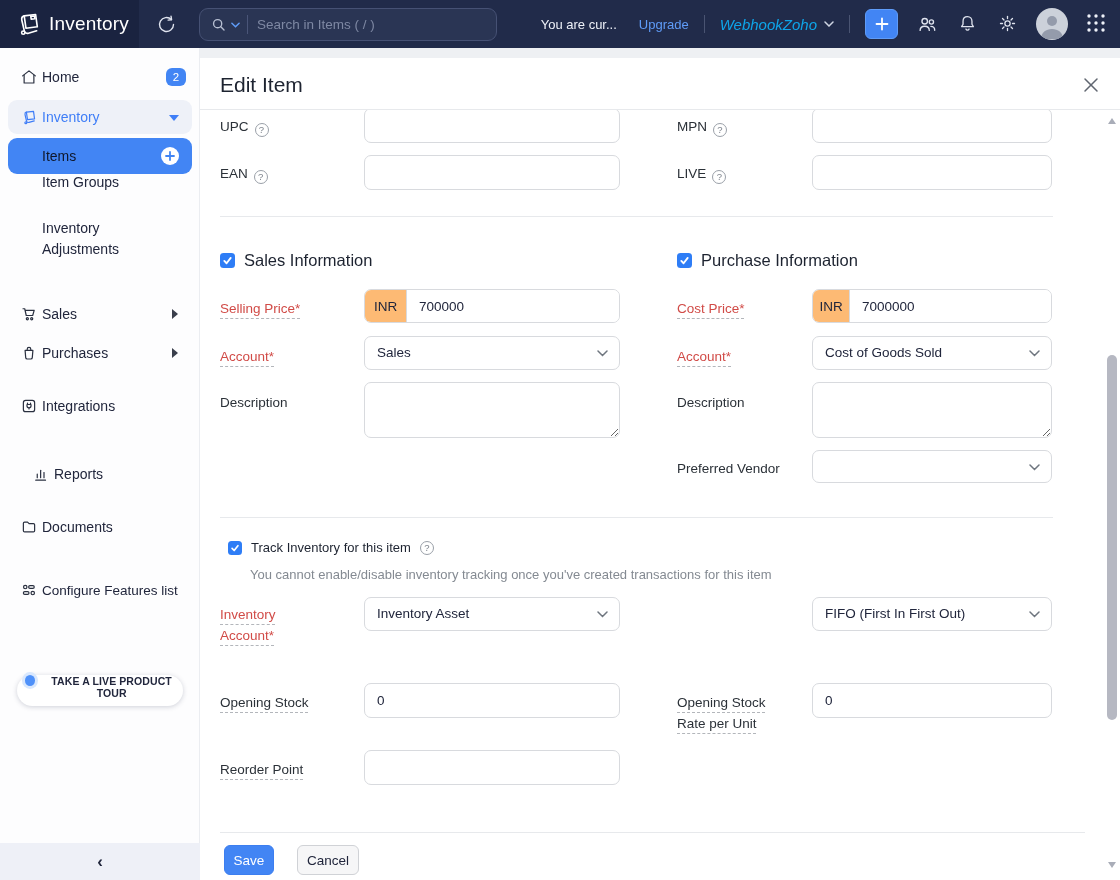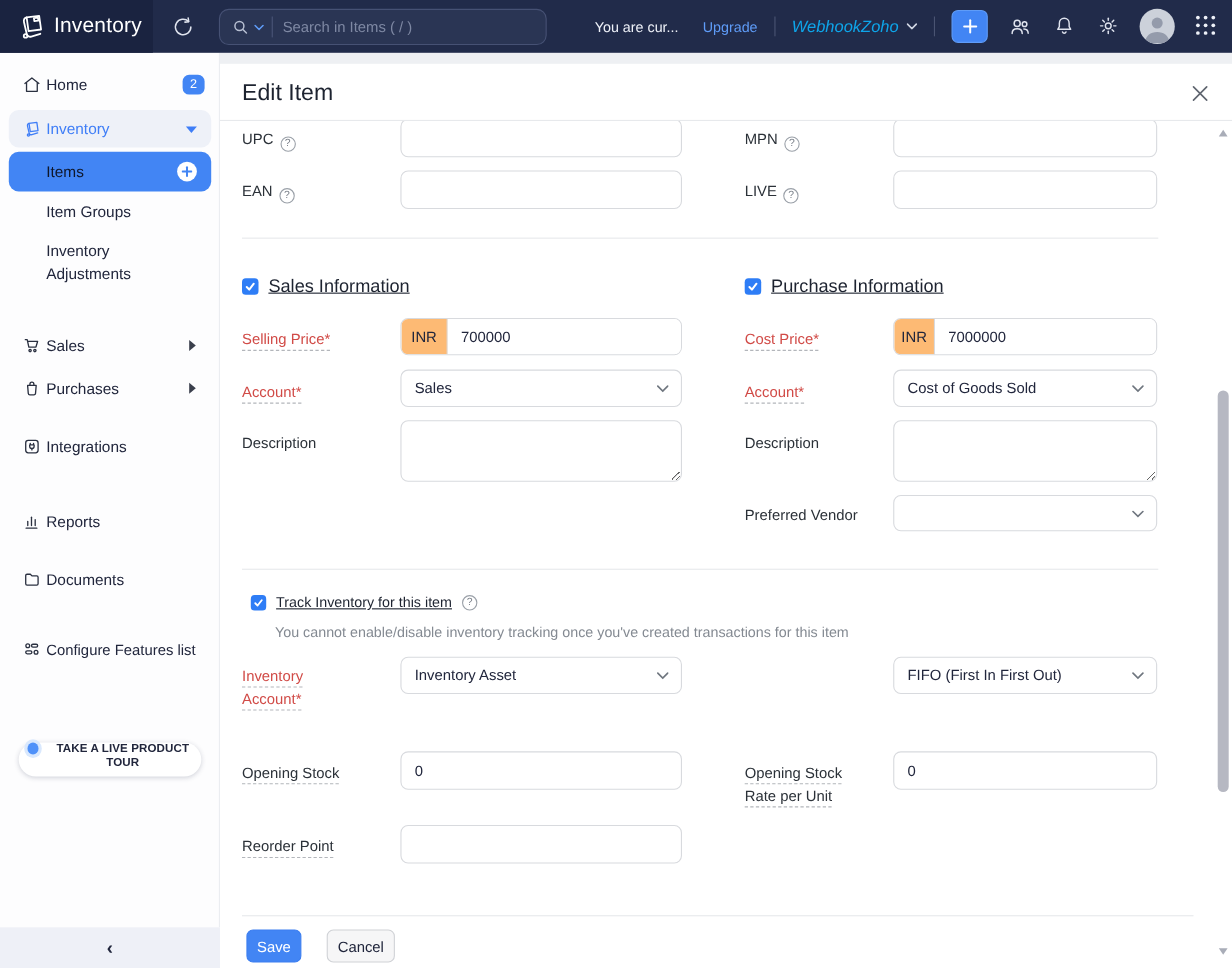--- a/index.html
+++ b/index.html
@@ -39,28 +39,28 @@
   .badge { position:absolute; left:166px; top:6px; min-width:20px; height:18px; background:#4285f4; color:#fff;
            font-size:11.5px; border-radius:6px; display:flex; align-items:center; justify-content:center; padding:0 5px; }
   .si-inventory { left:8px; top:52px; width:184px; height:34px; background:#eef1f8; border-radius:9px; color:#3f7ef7; }
   .si-inventory .si-ico { left:12px; }
   .si-inventory .si-label { left:34px; }
   .tri-down { position:absolute; right:13px; top:15px; width:0; height:0; border-left:5px solid transparent; border-right:5px solid transparent; border-top:6px solid #3f7ef7; }
   .si-items { left:8px; top:90px; width:184px; height:36px; background:#4285f4; border-radius:9px; color:#0f172a; }
   .si-items .si-label { left:34px; }
   .plus-circle { position:absolute; right:13px; top:9px; width:18px; height:18px; background:#ffffff; border-radius:50%;
                  display:flex; align-items:center; justify-content:center; }
-  .si-itemgroups { left:0; top:131px; width:200px; height:26px; }
+  .si-itemgroups { left:0; top:121px; width:200px; height:26px; }
   .si-adjust { left:0; top:168px; width:200px; height:46px; }
   .si-adjust .si-label { white-space:normal; width:130px; line-height:21px; top:2px; }
   .si-sales { left:0; top:252px; width:200px; height:28px; }
   .si-purchases { left:0; top:291px; width:200px; height:28px; }
   .tri-right { position:absolute; right:22px; top:9px; width:0; height:0; border-top:5px solid transparent; border-bottom:5px solid transparent; border-left:6px solid #3a3f4c; }
   .si-integrations { left:0; top:344px; width:200px; height:28px; }
-  .si-reports { left:0; top:412px; width:230px; height:28px;text-align:right; }
+  .si-reports { left:12px; top:412px; width:230px; height:28px;text-align:right; }
   .si-documents { left:0; top:465px; width:200px; height:28px; }
   .si-features { left:0; top:528px; width:200px; height:28px; }
   .si-features .si-label { font-size:13.5px; }
   .tour-pill { position:absolute; left:17px; top:627px; width:166px; height:31px; background:#ffffff; border:none; border-radius:16px;
                box-shadow:0 1px 5px rgba(40,50,80,.22); display:flex; cursor:pointer; padding:0 0 0 8px; gap:5px; }
   .tour-dot { width:11px; height:11px; border-radius:50%; background:#4f91f9; box-shadow:0 0 0 3px #d9e8fd; }
   .tour-text { font-size:10.5px; font-weight:bold; color:#21263c; letter-spacing:.1px; }
   .sidebar-collapse { position:absolute; left:0; top:843px; width:200px; height:37px; background:#eef0f7; z-index:20;
                       display:flex; align-items:center; justify-content:center; cursor:pointer;
                       color:#21263c; font-size:17px; font-weight:bold; }
@@ -82,21 +82,21 @@
   .money { position:absolute; height:34px; border:1px solid #d8dade; border-radius:7px; display:flex; overflow:hidden; background:#fff; }
   .money .cur { width:42px; background:#fdba74; border-right:1px solid #d8dade; display:flex; align-items:center; justify-content:center;
                 font-size:13.5px; color:#21263c; }
   .money input { flex:1; border:none; outline:none; font-size:13.5px; color:#21263c; padding:0 12px; font-family:"Liberation Sans",sans-serif; }
   .sel { position:absolute; height:34px; border:1px solid #d8dade; border-radius:7px; background:#fff; cursor:pointer;
          font-size:13.5px; color:#21263c; line-height:32px; padding:0 28px 0 12px; }
   .sel svg { position:absolute; right:11px; top:13px; }
   .ta { position:absolute; height:56px; border:1px solid #d8dade; border-radius:7px; resize:both; outline:none;
         font-family:"Liberation Sans",sans-serif; font-size:13.5px; color:#21263c; padding:6px 10px; }
   .sec-head { position:absolute; display:flex; align-items:center; gap:9px; }
-  .sec-head .txt { font-size:16.5px; color:#1d2330; font-weight:500;text-decoration:underline; }
+  .sec-head .txt { font-size:16.5px; color:#1d2330; font-weight:500; }
   .chk { width:15px; height:15px; background:#2e7df6; border-radius:3.5px; display:flex; align-items:center; justify-content:center; cursor:pointer; flex:none; }
   .divider { position:absolute; height:1px; background:#e7e9ec; left:20px; }
   .hint { position:absolute; font-size:13px; color:#848a92; }
   .track-head .txt { font-size:13px; }
 
   .btn { position:absolute; height:30px; border-radius:6px; font-size:13.5px; cursor:pointer; font-family:"Liberation Sans",sans-serif; }
   .btn-save { left:24px; top:797px; width:50px; background:#4285f4; color:#fff; border:1px solid #3c7ef0; }
   .btn-cancel { left:97px; top:797px; width:62px; background:#f6f6f7; color:#21263c; border:1px solid #d0d2d6; }
 
   

